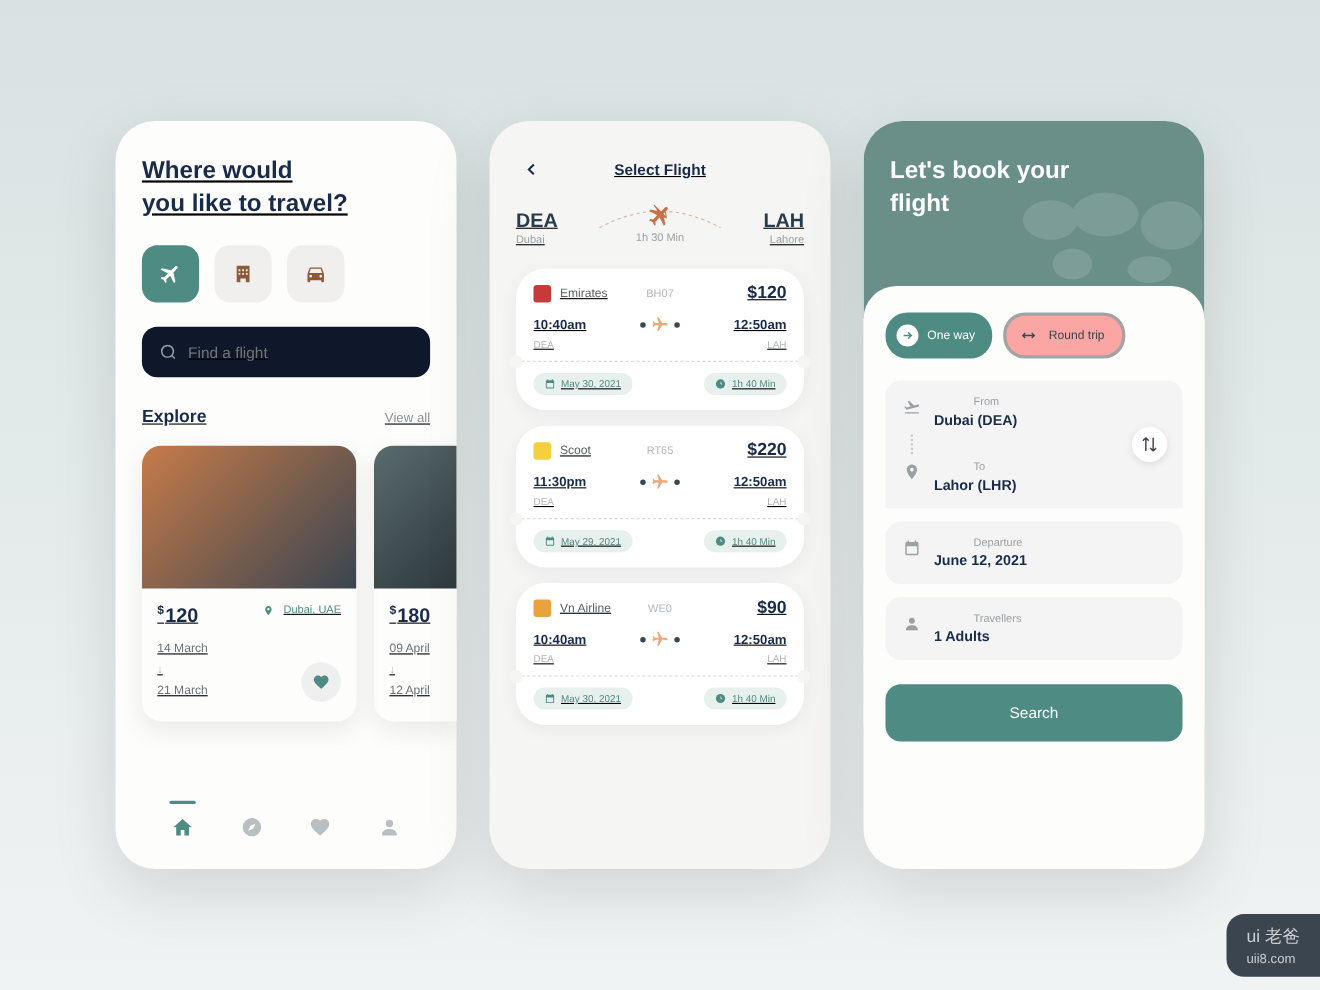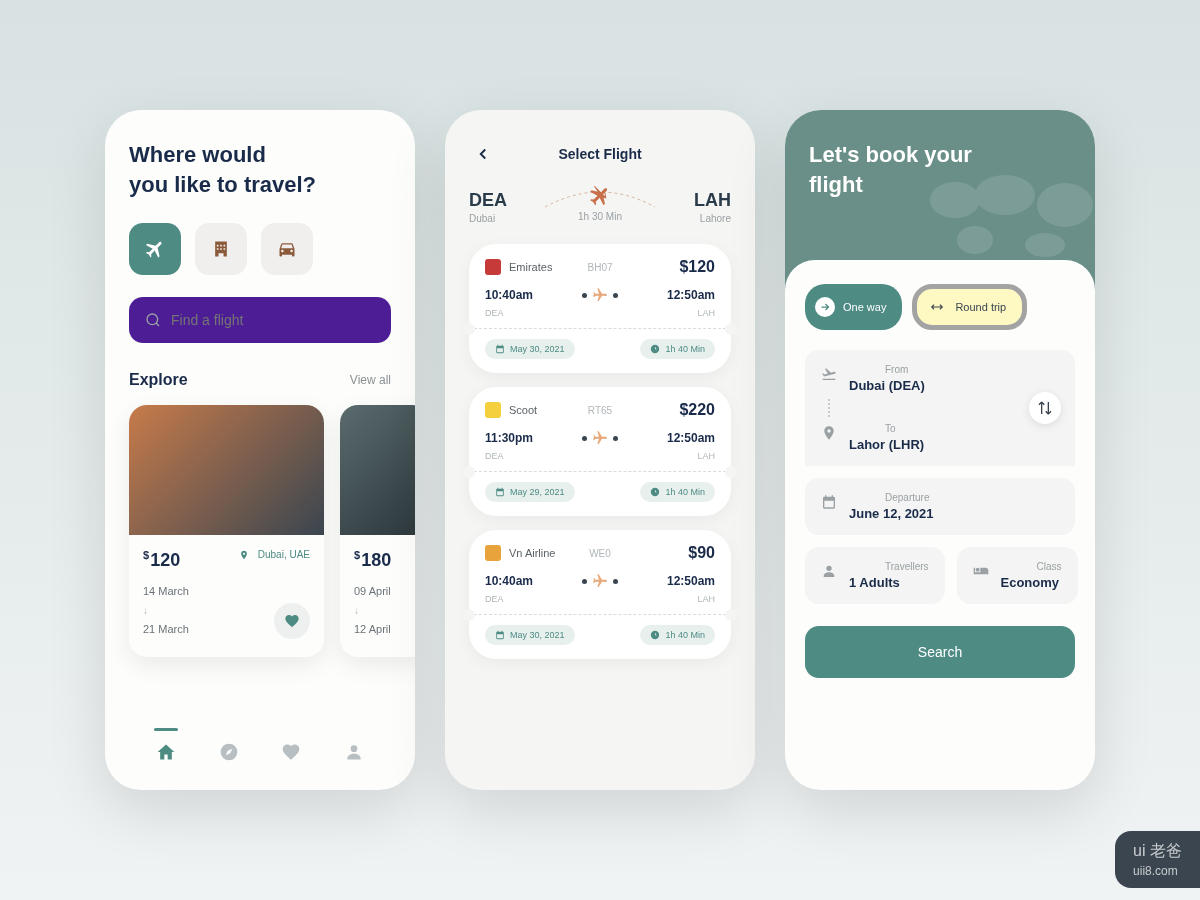--- a/index.html
+++ b/index.html
@@ -1,26 +1,26 @@
 <!DOCTYPE html>
 <html><head>
 <meta charset="utf-8">
 <style>
 * { margin: 0; padding: 0; box-sizing: border-box; font-family: -apple-system, BlinkMacSystemFont, 'Segoe UI', sans-serif; }
 body { background: linear-gradient(180deg, #d8e2e2 0%, #f0f3f3 100%); width: 1200px; height: 900px; display: flex; align-items: center; justify-content: center; gap: 30px; position: relative; }
 .phone { width: 310px; height: 680px; background: #fdfdfc; border-radius: 36px; box-shadow: 0 20px 60px rgba(0,0,0,0.12); overflow: hidden; position: relative; }
 .phone.dark-top { background: #f5f5f3; }
-.phone-inner { padding: 30px 24px; height: 100%; overflow: hidden; }
+.phone-inner { padding: 30px 24px; height: 100%; overflow: hidden; text-decoration: underline; }
 
 
 .s1-title { font-size: 22px; font-weight: 700; color: #1a2b4a; line-height: 1.35; margin-bottom: 24px; }
 .s1-tabs { display: flex; gap: 14px; margin-bottom: 22px; }
 .s1-tab { width: 52px; height: 52px; border-radius: 14px; background: #f0efed; display: flex; align-items: center; justify-content: center; cursor: pointer; }
 .s1-tab.active { background: #4d8b83; }
-.s1-search { background: #4c1d95; border-radius: 14px; padding: 14px 16px; display: flex; align-items: center; gap: 10px; margin-bottom: 28px; cursor: text; }
+.s1-search { background: #0f172a; border-radius: 14px; padding: 14px 16px; display: flex; align-items: center; gap: 10px; margin-bottom: 28px; cursor: text; }
 .s1-search input { border: none; background: transparent; font-size: 14px; color: #9aa0a4; outline: none; width: 100%; }
 .s1-explore-row { display: flex; justify-content: space-between; align-items: center; margin-bottom: 16px; }
 .s1-explore-title { font-size: 16px; font-weight: 700; color: #1a2b4a; }
 .s1-viewall { font-size: 12px; color: #8a9194; cursor: pointer; }
 .s1-cards { display: flex; gap: 16px; }
 .s1-card { background: #fdfdfc; border-radius: 18px; box-shadow: 0 8px 24px rgba(0,0,0,0.08); overflow: hidden; flex-shrink: 0; }
 .s1-card.main { width: 195px; }
 .s1-card.side { width: 90px; }
 .s1-card-img { height: 130px; background: linear-gradient(135deg, #c77b4a 0%, #3a4550 100%); }
 .s1-card-img.side { background: linear-gradient(135deg, #5a6b6e 0%, #2a3538 100%); }
@@ -71,21 +71,21 @@
 .s2-rel { position: relative; border-radius: 27px; }
 
 
 .s3-hero { height: 180px; background: #6a8f89; padding: 30px 24px 0; color: #fff; position: relative; overflow: hidden; }
 .s3-hero-title { font-size: 22px; font-weight: 700; line-height: 1.35; position: relative; z-index: 2; }
 .s3-map { position: absolute; right: -20px; top: 50px; opacity: 0.25; }
 .s3-body { background: #fdfdfc; border-radius: 30px 30px 0 0; margin-top: -30px; padding: 24px 20px; position: relative; z-index: 3; height: 398px; }
 .s3-trip-toggle { display: flex; gap: 10px; margin-bottom: 20px; }
 .s3-tt-btn { padding: 8px 16px 8px 10px; border-radius: 20px; font-size: 11px; display: flex; align-items: center; gap: 8px; cursor: pointer; }
 .s3-tt-btn.active { background: #4d8b83; color: #fff; }
-.s3-tt-btn.inactive { background: #fef9c3; color: #3a4550; border: 5px solid #a3a3a3; }
+.s3-tt-btn.inactive { background: #fca5a5; color: #3a4550; border: 3px solid #a3a3a3; }
 .s3-tt-icon { width: 20px; height: 20px; border-radius: 50%; background: #fff; display: flex; align-items: center; justify-content: center; }
 .s3-tt-btn.inactive .s3-tt-icon { background: transparent; }
 .s3-field-group { background: #f3f4f3; border-radius: 14px; padding: 14px 16px; margin-bottom: 12px; position: relative; }
 .s3-field { display: flex; align-items: flex-start; gap: 12px; cursor: pointer; }
 .s3-field-icon { margin-top: 2px; }
 .s3-field-label { font-size: 10px; color: #9aa0a4; margin-bottom: 3px; padding-left: 36px; }
 .s3-field-value { font-size: 13px; font-weight: 600; color: #1a2b4a; }
 .s3-swap { position: absolute; right: 14px; top: 50%; transform: translateY(-50%); width: 32px; height: 32px; background: #fff; border-radius: 50%; display: flex; align-items: center; justify-content: center; box-shadow: 0 2px 8px rgba(0,0,0,0.1); cursor: pointer; z-index: 5; }
 .s3-fromto { position: relative; }
 .s3-divider-dots { border-left: 2px dotted #c8ccce; height: 18px; margin: 6px 0 6px 7px; }
@@ -438,31 +438,20 @@
           <svg class="s3-field-icon" width="16" height="16" viewBox="0 0 24 24" fill="#9aa0a4">
               <circle cx="12" cy="8" r="4"></circle>
               <path d="M12 14c-4 0-8 2-8 6v1h16v-1c0-4-4-6-8-6z"></path>
             </svg>
           <div>
             <div class="s3-field-label">Travellers</div>
             <div class="s3-field-value">1 Adults</div>
           </div>
         </div>
       </div>
-      <div class="s3-field-group">
-        <div class="s3-field">
-          <svg class="s3-field-icon" width="16" height="16" viewBox="0 0 24 24" fill="#9aa0a4">
-              <path d="M7 13c1.66 0 3-1.34 3-3S8.66 7 7 7s-3 1.34-3 3 1.34 3 3 3zm12-6h-8v7H3V7H1v10h22v-6c0-2.2-1.8-4-4-4z"></path>
-            </svg>
-          <div>
-            <div class="s3-field-label">Class</div>
-            <div class="s3-field-value">Economy</div>
-          </div>
-        </div>
-      </div>
     </div>
 
     <button class="s3-search-btn">Search</button>
   </div>
 </div>
 
 <div class="watermark">
   <div class="top">ui 老爸</div>
   <div>uii8.com</div>
 </div>

